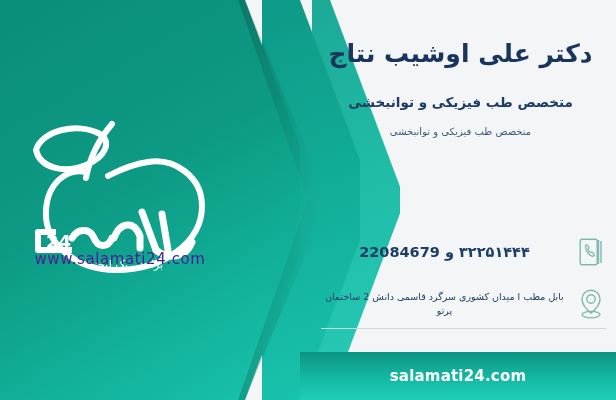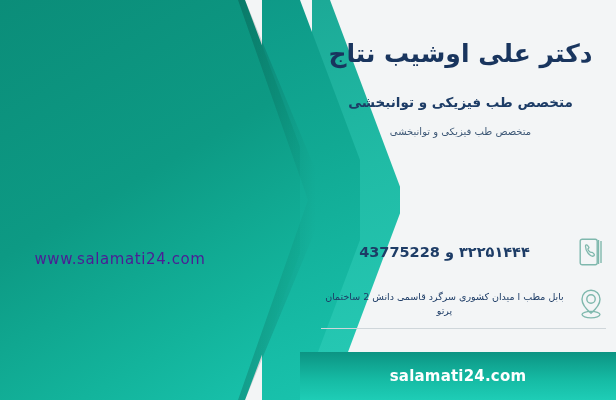--- a/index.html
+++ b/index.html
@@ -110,20 +110,42 @@
 </head>
 <body>
 
 <div class="card">
 
   <div class="chev3"></div>
   <div class="chev2"></div>
   <div class="teal-block"></div>
   <div class="chev-shadow"></div>
 
+  <div class="logo">
+    <svg width="250" height="175" viewBox="0 0 250 175" fill="none" xmlns="http://www.w3.org/2000/svg">
+
+      <path d="M20 40 C26 20, 62 12, 84 24 C96 31, 90 47, 70 55 C48 64, 24 58, 20 40 Z" stroke="#ffffff" stroke-width="6" fill="none" stroke-linejoin="round"></path>
+
+      <path d="M96 14 C84 28, 74 46, 70 68" stroke="#ffffff" stroke-width="6" fill="none" stroke-linecap="round"></path>
+
+      <path d="M70 62 C54 58, 32 70, 30 100 C28 132, 58 160, 100 160
+               C148 160, 186 132, 186 96 C186 66, 158 48, 132 52
+               C112 55, 100 62, 92 66" stroke="#ffffff" stroke-width="6" fill="none" stroke-linecap="round"></path>
+
+      <path d="M56 128 C62 118, 74 118, 78 128 C82 138, 92 138, 96 128" stroke="#ffffff" stroke-width="7" fill="none" stroke-linecap="round"></path>
+      <path d="M98 128 C104 112, 118 110, 124 126 L124 138" stroke="#ffffff" stroke-width="7" fill="none" stroke-linecap="round"></path>
+      <path d="M126 102 L140 140" stroke="#ffffff" stroke-width="7" stroke-linecap="round"></path>
+      <path d="M146 104 L152 140" stroke="#ffffff" stroke-width="7" stroke-linecap="round"></path>
+      <path d="M140 140 C152 150, 170 148, 176 132" stroke="#ffffff" stroke-width="7" fill="none" stroke-linecap="round"></path>
+      <path d="M40 122 L22 122 L22 140 L56 140" stroke="#ffffff" stroke-width="6" fill="none" stroke-linejoin="round"></path>
+      <text x="30" y="138" fill="#ffffff" font-size="18" font-weight="bold" font-family="DejaVu Sans, sans-serif">24</text>
+
+      <text x="110" y="158" fill="#ffffff" font-size="11" text-anchor="middle" font-family="DejaVu Sans, sans-serif" direction="rtl">براحتی یک لبخند</text>
+    </svg>
+  </div>
   <div class="logo-url">www.salamati24.com</div>
 
   <div class="content">
     <h1 class="doc-name">دکتر علی اوشیب نتاج</h1>
     <p class="specialty">متخصص طب فیزیکی و توانبخشی</p>
     <p class="specialty-sub">متخصص طب فیزیکی و توانبخشی</p>
 
     <div class="contacts">
 
       <div class="crow">
@@ -132,21 +154,21 @@
             <rect x="1.2" y="1.2" width="17" height="25.6" rx="2" stroke="#7fb8ad" stroke-width="1.4"></rect>
             <path d="M19.5 2 L19.5 26" stroke="#7fb8ad" stroke-width="1.4"></path>
             <path d="M22 3 L22 25" stroke="#7fb8ad" stroke-width="1.4"></path>
             <path d="M6.5 8 C6.5 7, 7.6 6.4, 8.3 7.2 L9.6 8.8
                      C10.1 9.4, 9.9 10.1, 9.3 10.6 C8.8 11, 8.9 11.8, 9.6 12.7
                      C10.5 13.9, 11.6 14.6, 12.3 14.4 C13 14.2, 13.6 14.2, 14 14.8
                      L15.1 16.2 C15.7 17, 15.1 18, 14.1 18.2
                      C11.2 18.8, 6.4 13.2, 6.5 8 Z" stroke="#7fb8ad" stroke-width="1.3" fill="none" stroke-linejoin="round"></path>
           </svg>
         </span>
-        <span class="ctext phone-text">۳۲۲۵۱۴۴۴ و 43775228</span>
+        <span class="ctext phone-text">۳۲۲۵۱۴۴۴ و 22084679</span>
       </div>
 
       <div class="crow">
         <span class="cicon">
           <svg width="26" height="32" viewBox="0 0 26 32" fill="none" xmlns="http://www.w3.org/2000/svg">
             <path d="M13 2.2 C8 2.2, 4 6.2, 4 11.2 C4 17, 11 23.5, 13 25.2
                      C15 23.5, 22 17, 22 11.2 C22 6.2, 18 2.2, 13 2.2 Z" stroke="#7fb8ad" stroke-width="1.4" fill="none"></path>
             <circle cx="13" cy="11" r="4.2" stroke="#7fb8ad" stroke-width="1.4" fill="none"></circle>
             <ellipse cx="13" cy="26.6" rx="9" ry="3.2" stroke="#7fb8ad" stroke-width="1.3" fill="none"></ellipse>
           </svg>

